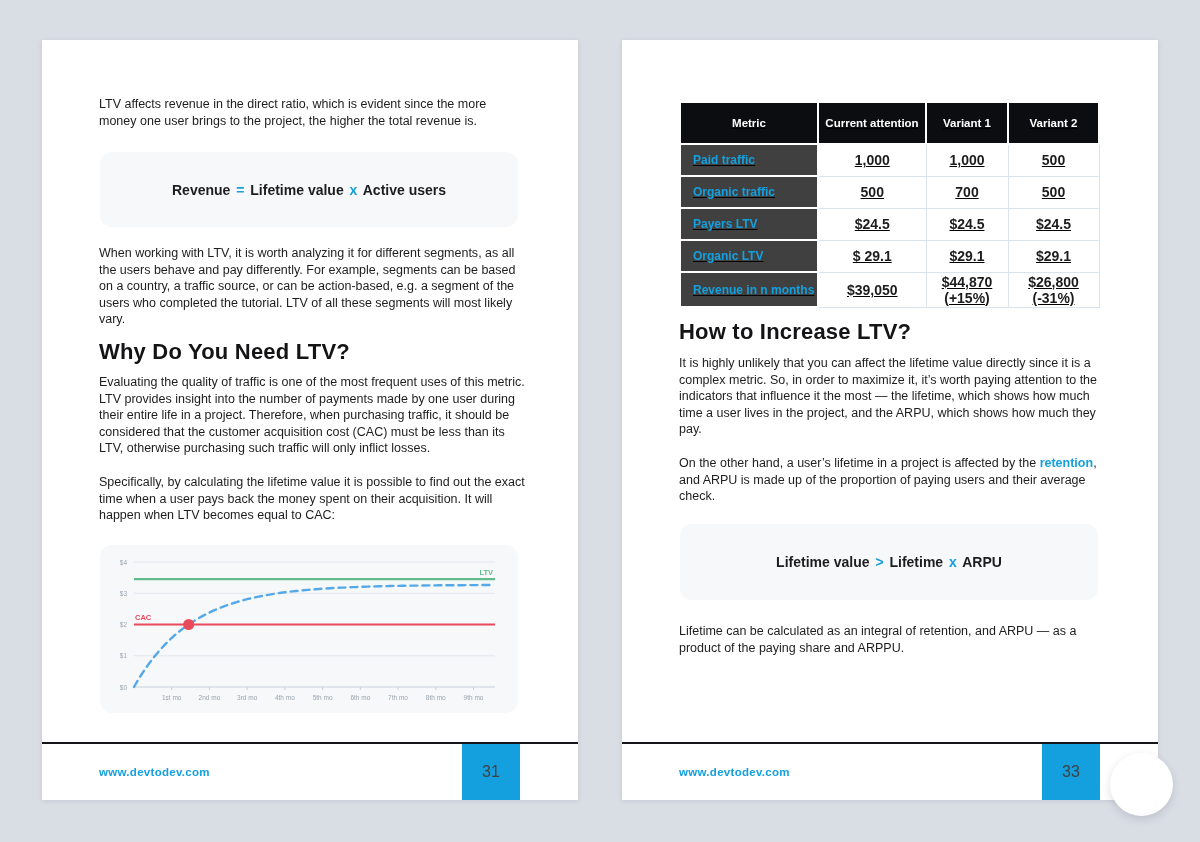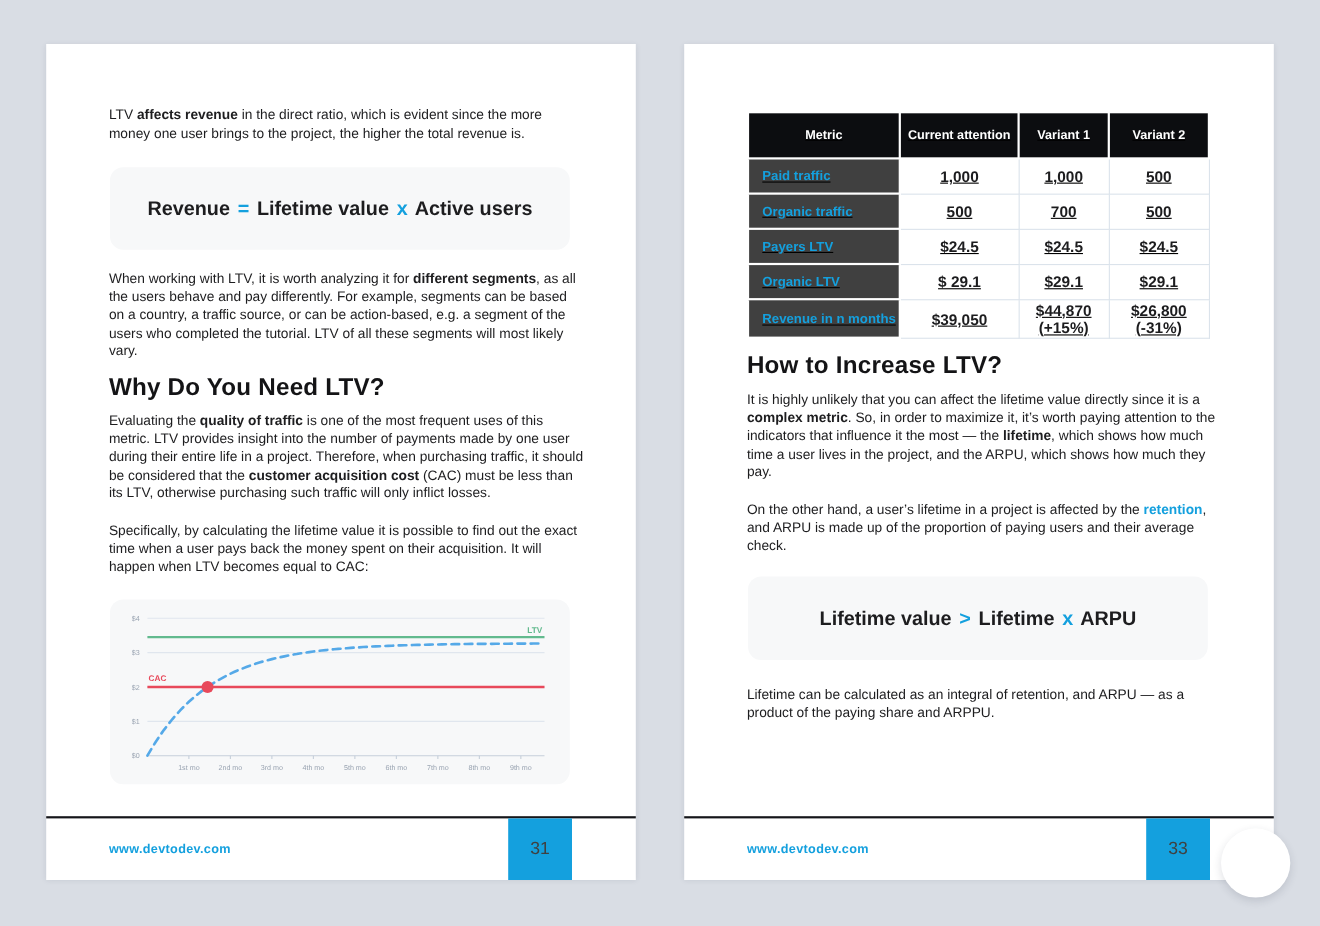--- a/index.html
+++ b/index.html
@@ -9,26 +9,26 @@
     font-family:"Liberation Sans",sans-serif;
   }
   .page{
     position:absolute;top:40px;width:536px;height:760px;background:#ffffff;
     box-shadow:0 1px 5px rgba(40,50,70,.10);
   }
   .page-left{left:42px;}
   .page-right{left:622px;}
   .abs{position:absolute;}
   .body-text{font-size:12.5px;line-height:16.5px;color:#1d1d1f;}
-  .body-text .b{font-weight:700;}
+  .body-text .b{font-weight:400;}
   .c{color:#14a0de;font-weight:700;}
   .h2{font-size:22px;font-weight:800;color:#141416;letter-spacing:.2px;}
   .formula-card{
     background:#f7f8f9;border-radius:12px;display:flex;align-items:center;justify-content:center;
-    font-size:18px;font-weight:700;color:#1d1d1f;
+    font-size:14px;font-weight:700;color:#1d1d1f;
   }
   .formula-card .c{margin:0 2px;}
   .chart-card{background:#f7f8f9;border-radius:12px;}
   .footer-line{background:#15161a;height:2px;width:536px;left:0;}
   .footer-url{color:#14a0de;font-size:11.5px;font-weight:600;letter-spacing:.3px;}
   .pagenum{
     background:#14a0de;color:#404040;font-size:16px;font-weight:400;
     display:flex;align-items:center;justify-content:center;
   }
   table.metrics{border-collapse:collapse;table-layout:fixed;width:419px;}

